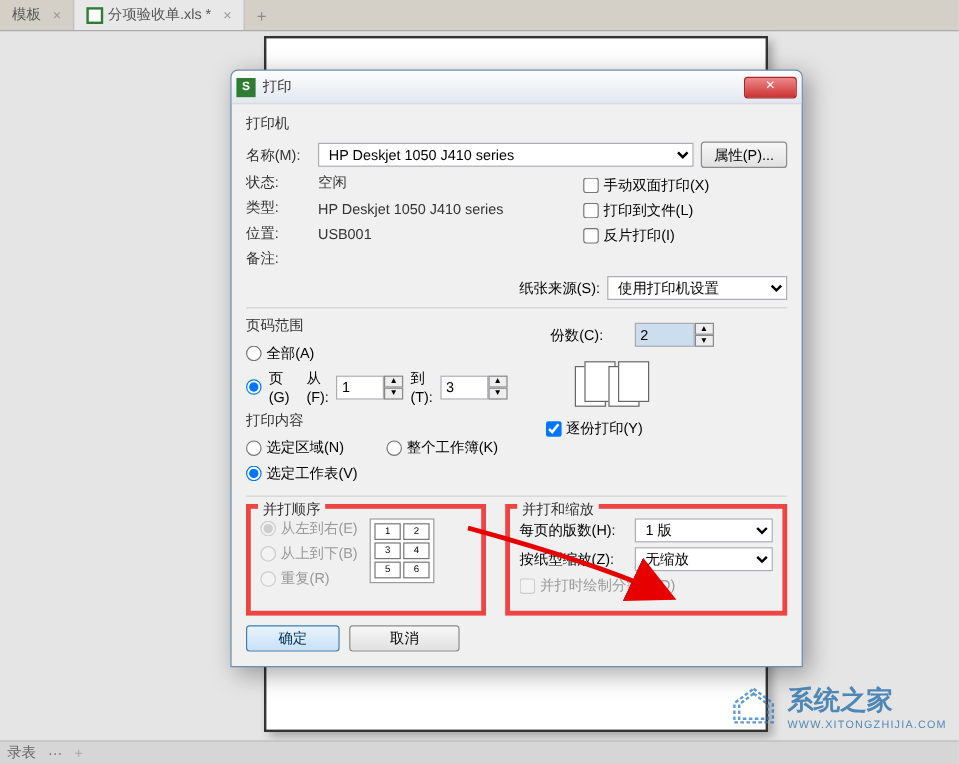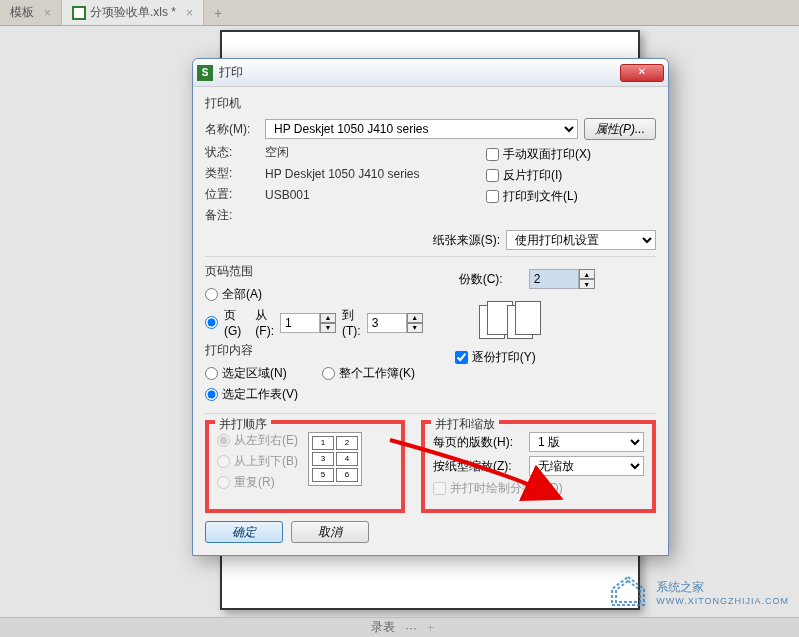--- a/index.html
+++ b/index.html
@@ -31,21 +31,21 @@
 
 .row { display: flex; align-items: center; gap: 6px; margin-bottom: 4px; }
 .label { min-width: 54px; color: #333; }
 .text-val { color: #333; }
 
 select, input[type=text].field {
   border: 1px solid #abadb3; background: #fff; padding: 1px 4px; height: 20px;
 }
 select { appearance: menulist-button; }
 
-.btn { background: linear-gradient(#f7f7f7,#e1e1e1); border: 1px solid #8b8b8b; border-radius: 3px; padding: 2px 10px; height: 22px; cursor: pointer; font-style: italic; }
+.btn { background: linear-gradient(#f7f7f7,#e1e1e1); border: 1px solid #8b8b8b; border-radius: 3px; padding: 2px 10px; height: 22px; cursor: pointer; }
 .btn.primary { background: linear-gradient(#e9f3fc,#c9e1f7); border: 1px solid #3c7fb1; color: #00335b; }
 
 .group-box { border: 4px solid #ef4444; padding: 8px; position: relative; }
 .group-box > .legend { position: absolute; top: -8px; left: 6px; background: #f0f0f0; padding: 0 4px; color: #333; }
 
 .radio-row, .check-row { display: flex; align-items: center; gap: 4px; margin-bottom: 4px; }
 input[type=radio], input[type=checkbox] { width: 13px; height: 13px; }
 
 .two-col { display: flex; gap: 16px; }
 .col { flex: 1; }
@@ -63,25 +63,25 @@
 
 hr.sep { border: none; border-top: 1px solid #d5d5d5; margin: 6px 0; }
 
 .footer-row { display: flex; gap: 8px; margin-top: 8px; }
 
 .arrow-svg { position: absolute; pointer-events: none; z-index: 5; }
 
 
 .watermark { position: absolute; right: 10px; bottom: 28px; display: flex; align-items: center; gap: 8px; opacity: 0.75; }
 .watermark .wm-icon { width: 40px; height: 34px; }
-.watermark .wm-text { color: #1c68a6; font-size: 12px; font-weight: normal; }
+.watermark .wm-text { color: #1c68a6; font-size: 22px; font-weight: bold; }
 .watermark .wm-sub { color: #1c68a6; font-size: 9px; letter-spacing: 1px; }
 
 
-.sheet-tabs { position: absolute; bottom: 0; left: 0; right: 0; height: 20px; background: #d6d6d6; border-top: 1px solid #bbb; display: flex; align-items: center; padding-left: 6px; gap: 10px; color: #666; font-size: 11px; justify-content: center; }
+.sheet-tabs { position: absolute; bottom: 0; left: 0; right: 0; height: 20px; background: #d6d6d6; border-top: 1px solid #bbb; display: flex; align-items: center; padding-left: 6px; gap: 10px; color: #666; font-size: 11px; }
 .sheet-tabs span { cursor: pointer; }
 
 label.disabled, .disabled { color: #999; }
 </style>
 </head>
 <body>
 
 <div class="tab-bar">
   <div class="tab">
       <span>模板</span>
@@ -145,25 +145,25 @@
               <span class="text-val"></span>
             </div>
         </div>
         <div style="width:170px;padding-top:2px">
           <div class="check-row">
               <input type="checkbox" style="">
               <span>手动双面打印(X)</span>
             </div>
           <div class="check-row">
               <input type="checkbox" style="">
-              <span>反片打印(I)</span>
+              <span>打印到文件(L)</span>
             </div>
           <div class="check-row">
               <input type="checkbox" style="">
-              <span>打印到文件(L)</span>
+              <span>反片打印(I)</span>
             </div>
         </div>
       </div>
 
       <div class="row" style="justify-content:flex-end;margin-top:2px">
         <span>纸张来源(S):</span>
         <select style="width:150px">
           <option>使用打印机设置</option>
         </select>
       </div>
@@ -287,21 +287,21 @@
         </div>
         <div class="check-row disabled">
             <input type="checkbox" disabled="" style="">
             <span>并打时绘制分割线(D)</span>
           </div>
       </div>
     </div>
 
     <div class="footer-row">
       <button class="btn primary" style="width:78px">确定</button>
-      <button class="btn" style="width:78px">取消</button>
+      <button class="btn" style="width:92px">取消</button>
     </div>
   </div>
 </div>
 
 <svg class="arrow-svg" style="left:380px;top:430px" width="220" height="100">
   <defs>
       <marker id="ah" markerWidth="12" markerHeight="12" refX="9" refY="5" orient="auto">
         <path d="M0,0 L10,5 L0,10 z" fill="#e60000"></path>
       </marker>
     </defs>

